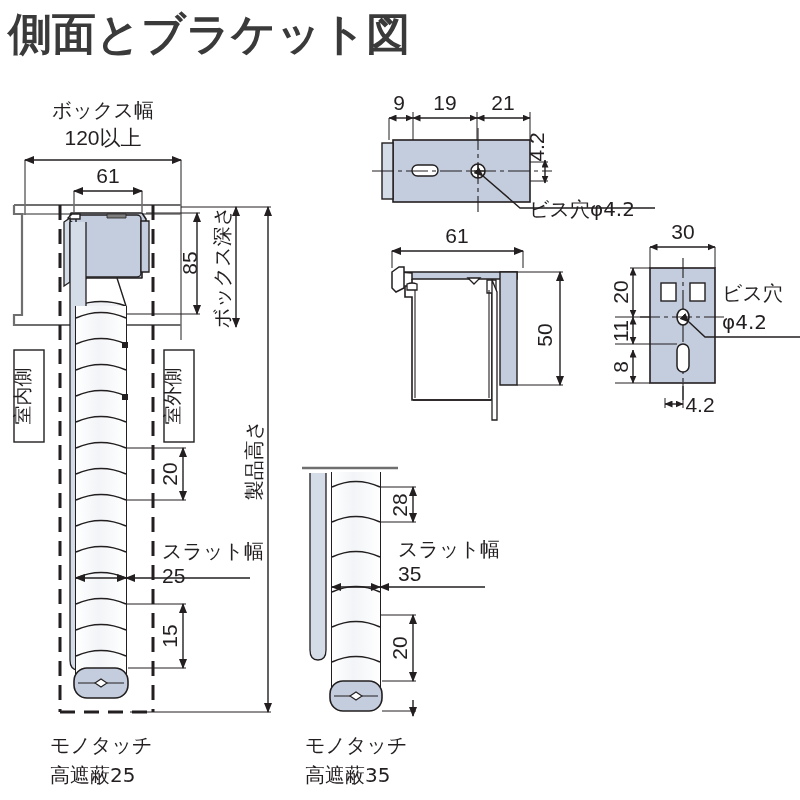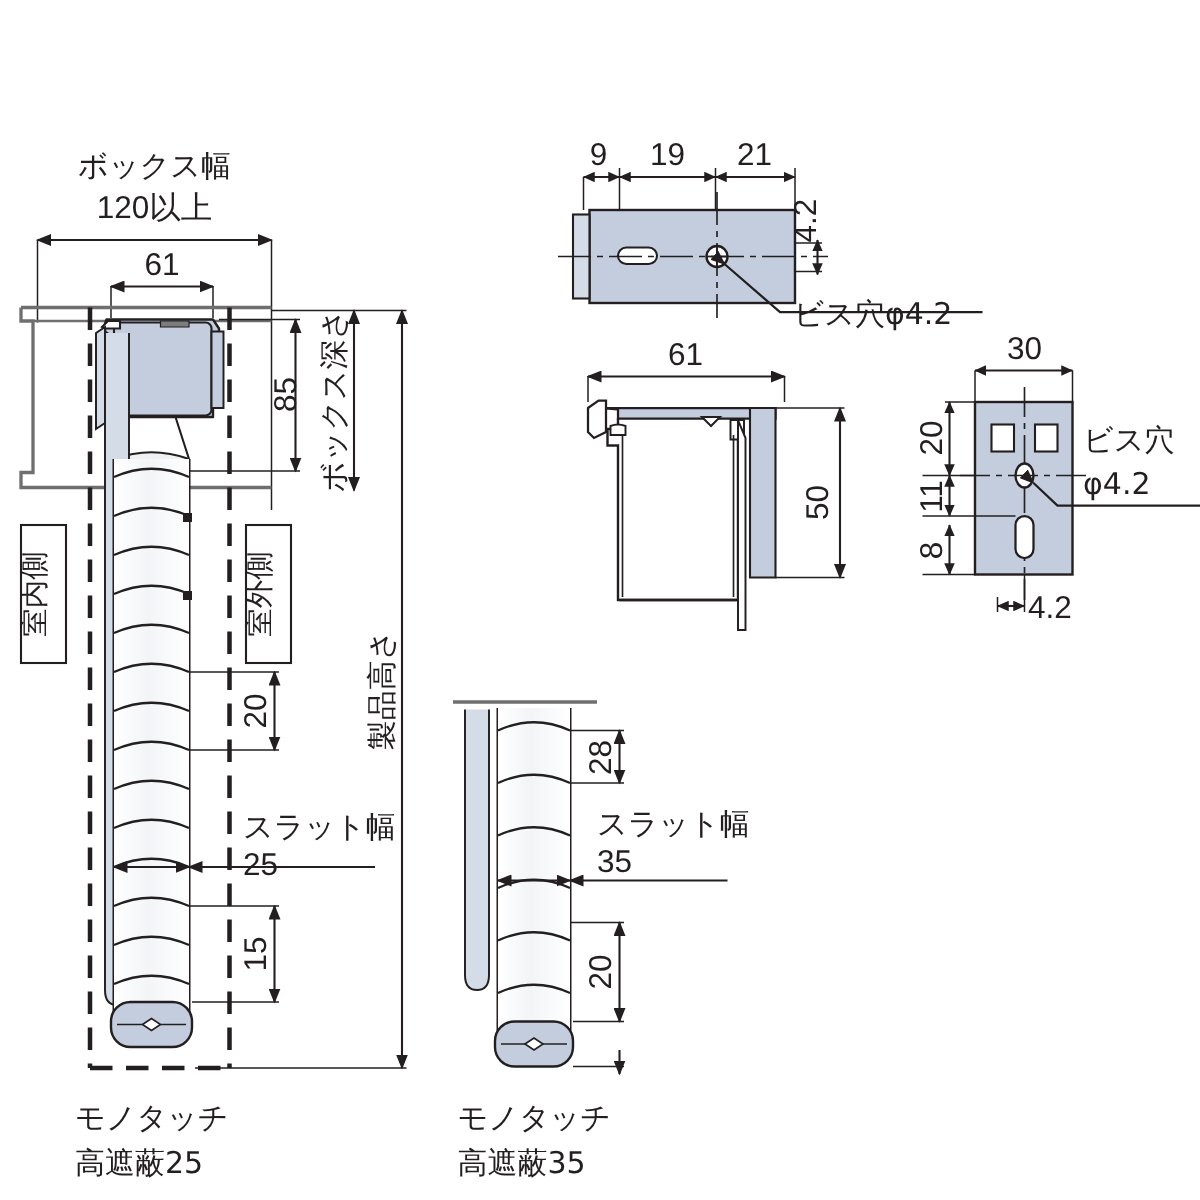--- a/index.html
+++ b/index.html
@@ -24,20 +24,21 @@
   .jp{font-family:"DejaVu Sans","Liberation Sans",sans-serif;font-size:20px;fill:#231f20;}
   .jpS{font-family:"DejaVu Sans","Liberation Sans",sans-serif;font-size:19px;fill:#231f20;}
   .cap{font-family:"DejaVu Sans","Liberation Sans",sans-serif;font-size:20px;fill:#231f20;}
   text{dominant-baseline:alphabetic;}
 </style>
 </head>
 <body>
 
 <div id="root">
 
+  <div class="title">側面とブラケット図</div>
 
   <svg width="800" height="800" viewBox="0 0 800 800">
     <defs>
       <marker id="ar" markerWidth="10" markerHeight="8" refX="9" refY="4" orient="auto" markerUnits="userSpaceOnUse">
         <path d="M0,0 L10,4 L0,8 Z" fill="#231f20"></path>
       </marker>
       <marker id="arL" markerWidth="10" markerHeight="8" refX="1" refY="4" orient="auto" markerUnits="userSpaceOnUse">
         <path d="M10,0 L0,4 L10,8 Z" fill="#231f20"></path>
       </marker>
       <marker id="arS" markerWidth="8" markerHeight="7" refX="7.5" refY="3.5" orient="auto" markerUnits="userSpaceOnUse">

